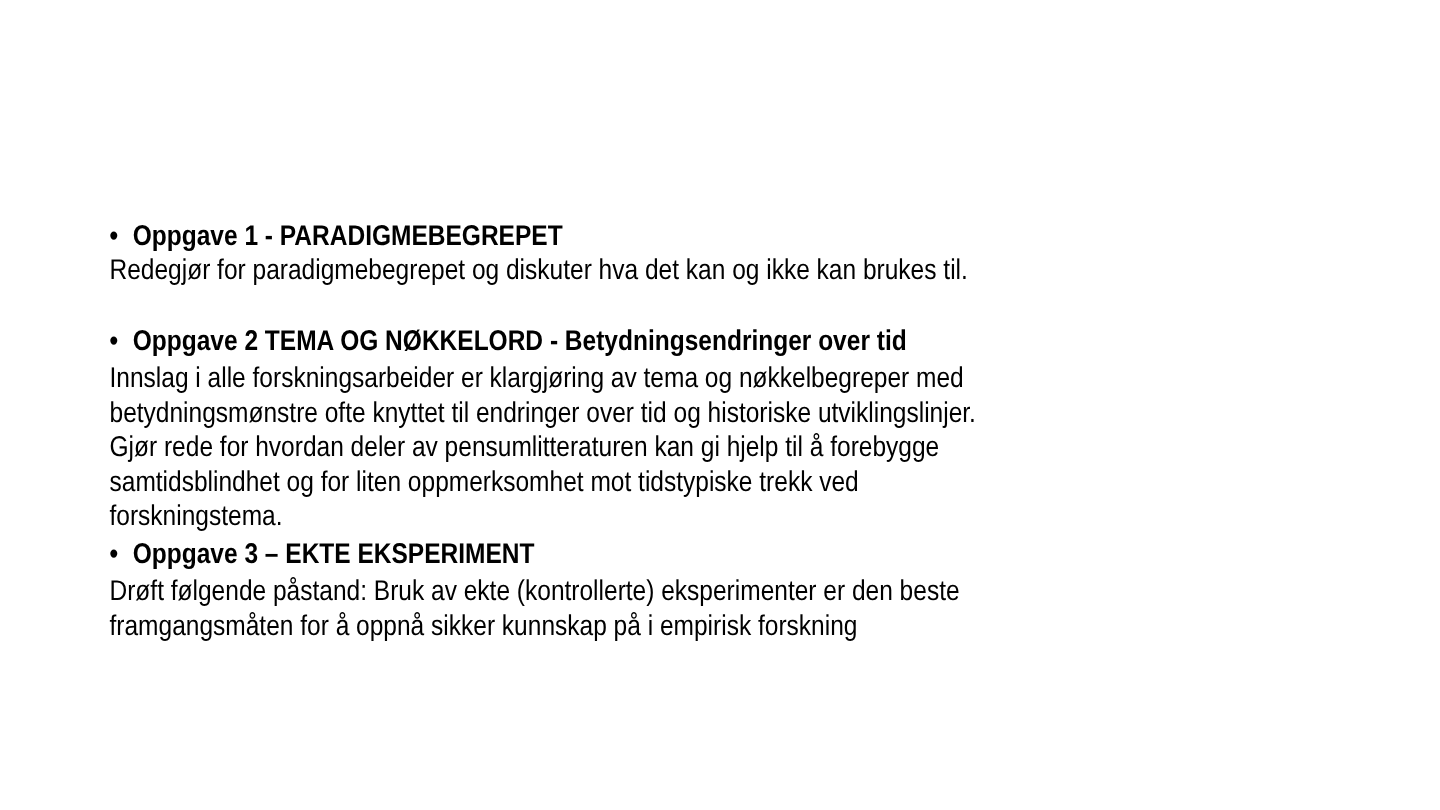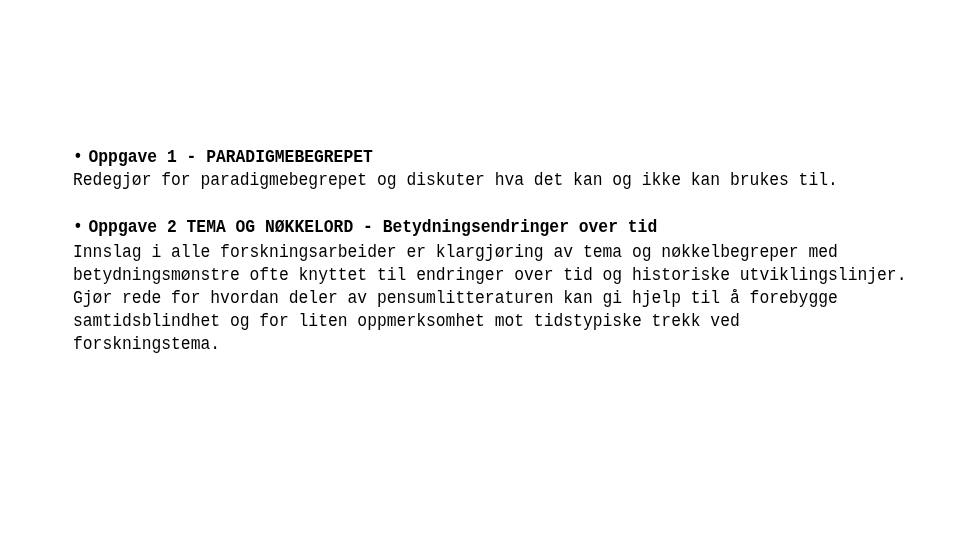--- a/index.html
+++ b/index.html
@@ -1,19 +1,19 @@
 <!DOCTYPE html>
 <html><head>
   <meta charset="utf-8">
   <style>
     html, body { margin: 0; padding: 0; background: #ffffff; }
     body { width: 960px; height: 540px; position: relative; overflow: hidden; }
     .slide { position: absolute; left: 0; top: 0; width: 960px; height: 540px; background: #ffffff; }
     .content { position: absolute; left: 73px; top: 146px; width: 820px; color: #000000;
-      font-family: Liberation Mono, monospace; font-size: 19px; line-height: 23px; }
+      font-family: Liberation Sans, sans-serif; font-size: 19px; line-height: 23px; }
     .line { white-space: nowrap; transform-origin: left top; display: block; height: 23px; }
     .heading { font-weight: bold; }
     .bullet { display: inline-block; width: 18px; }
     .gap { height: 24px; }
     .gap-small { height: 2px; }
   </style>
 </head>
 <body>
 
 <div class="slide">
@@ -30,15 +30,20 @@
       <span class="line heading" style="transform: scaleX(0.86);"><span class="bullet">•</span><span>Oppgave 2 TEMA OG NØKKELORD - Betydningsendringer over tid</span></span>
       <span class="line" style="transform: scaleX(0.86); margin-top:2px;">Innslag i alle forskningsarbeider er klargjøring av tema og nøkkelbegreper med</span>
       <span class="line" style="transform: scaleX(0.86);">betydningsmønstre ofte knyttet til endringer over tid og historiske utviklingslinjer.</span>
       <span class="line" style="transform: scaleX(0.86);">Gjør rede for hvordan deler av pensumlitteraturen kan gi hjelp til å forebygge</span>
       <span class="line" style="transform: scaleX(0.86);">samtidsblindhet og for liten oppmerksomhet mot tidstypiske trekk ved</span>
       <span class="line" style="transform: scaleX(0.86);">forskningstema.</span>
     </div>
 
     <div class="gap-small"></div>
 
+    <div>
+      <span class="line heading" style="transform: scaleX(0.86);"><span class="bullet">•</span><span>Oppgave 3  – EKTE EKSPERIMENT</span></span>
+      <span class="line" style="transform: scaleX(0.86); margin-top:2px;">Drøft følgende påstand: Bruk av ekte (kontrollerte) eksperimenter er den beste</span>
+      <span class="line" style="transform: scaleX(0.86);">framgangsmåten for å oppnå sikker kunnskap på i empirisk forskning</span>
+    </div>
 
   </div>
 </div>
 
 </body></html>

